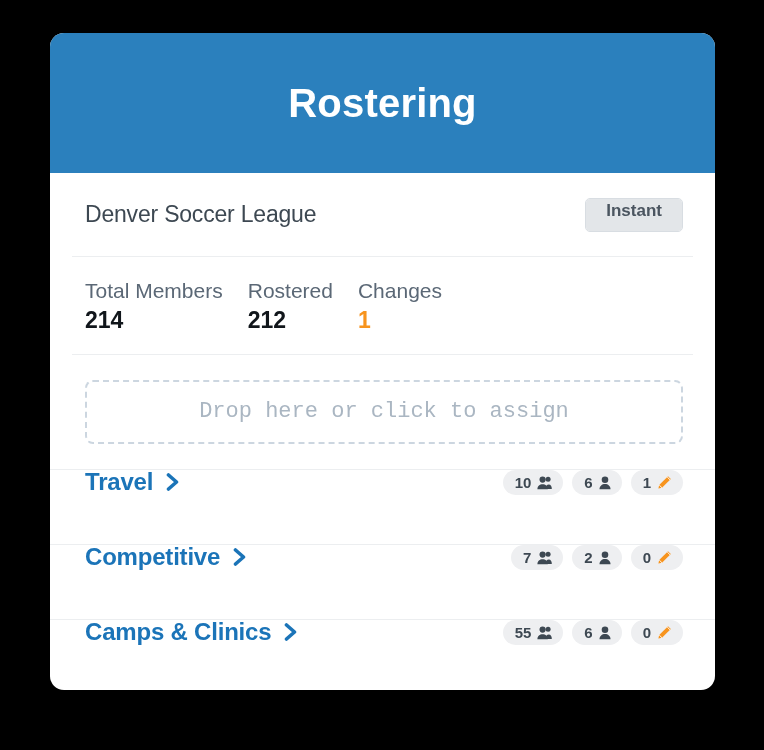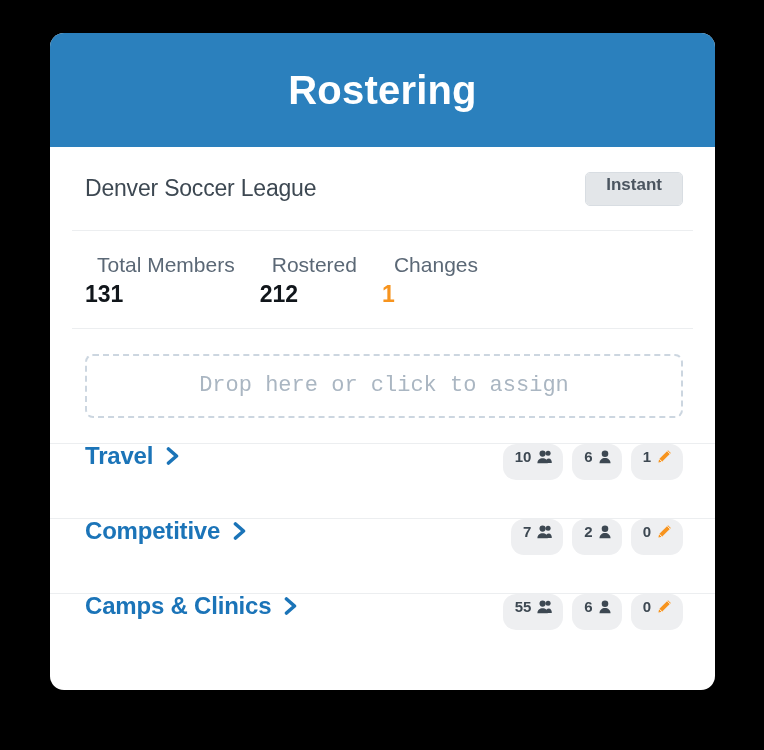--- a/index.html
+++ b/index.html
@@ -27,21 +27,21 @@
     width: 665px;
     height: 657px;
     background: #ffffff;
     border-radius: 14px;
     overflow: hidden;
     box-shadow: 0 10px 26px rgba(0,0,0,0.55);
   }
 
   
   .card-header {
-    height: 114px;
+    height: 140px;
     background: #2b80bd;
     display: flex;
     align-items: center;
     justify-content: center;
   }
   .card-header-title {
     color: #ffffff;
     font-size: 40px;
     font-weight: bold;
     letter-spacing: 0.2px;
@@ -103,21 +103,20 @@
   .stats-row {
     display: flex;
     padding: 23px 0 22px 35px;
   }
   .stat { padding-right: 25px; }
   .stat-label {
     font-size: 21px;
     color: #5b6876;
     line-height: 1.05;
     white-space: nowrap;
-    margin-left: 12px;
   }
   .stat-value {
     font-size: 23px;
     font-weight: bold;
     color: #11161b;
     margin-top: 6px;
     line-height: 1.05;
   }
   .stat-value.accent { color: #f7941e; }
 
@@ -166,21 +165,21 @@
     color: #1b74b8;
   }
 
   .badges { display: flex; align-items: center; gap: 9px; }
   .badge {
     display: flex;
     align-items: center;
     gap: 6px;
     background: #eeeff1;
     border-radius: 13px;
-    padding: 5px 11px 16px 12px;
+    padding: 5px 11px 5px 12px;
     min-width: 47px;
     justify-content: center;
   }
   .badge-count {
     font-size: 15px;
     font-weight: bold;
     color: #3d4852;
     line-height: 1;
   }
   .badge-icon { display: inline-flex; align-items: center; }
@@ -202,21 +201,21 @@
       <div class="toggle-group">
         <button class="toggle-btn active">Instant</button>
       </div>
     </div>
 
     <div class="divider-inset"></div>
 
     <div class="stats-row">
       <div class="stat">
         <div class="stat-label">Total Members</div>
-        <div class="stat-value">131</div>
+        <div class="stat-value">214</div>
       </div>
       <div class="stat">
         <div class="stat-label">Rostered</div>
         <div class="stat-value">212</div>
       </div>
       <div class="stat">
         <div class="stat-label">Changes</div>
         <div class="stat-value accent">1</div>
       </div>
     </div>

